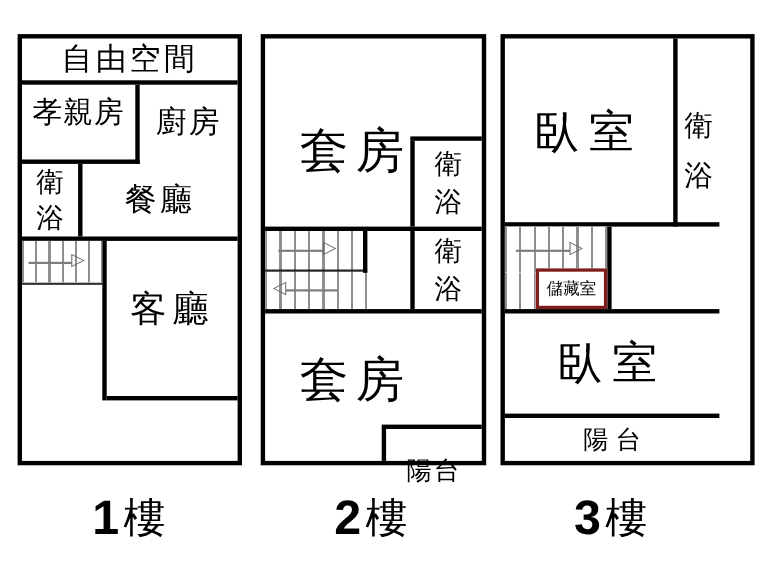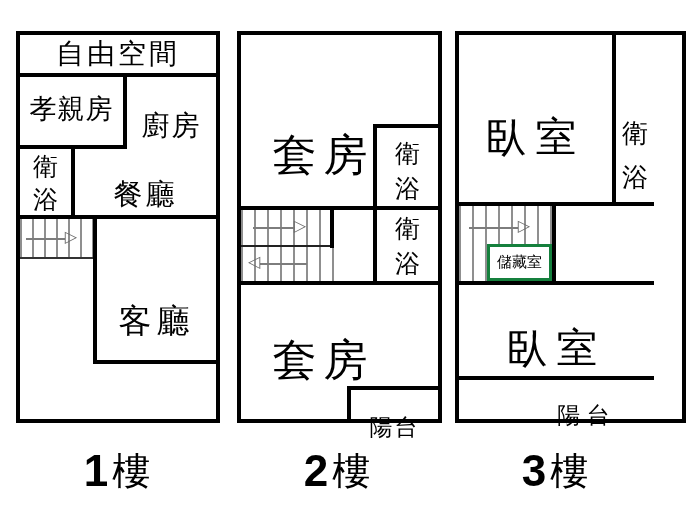--- a/index.html
+++ b/index.html
@@ -16,21 +16,21 @@
     border:4px solid #000; box-sizing:border-box; background:#fff;
   }
   #panel-1f { left:16px;  width:204px; }
   #panel-2f { left:237px; width:205px;font-family:Liberation Serif, serif; }
   #panel-3f { left:455px; width:231px; }
 
   .w { position:absolute; background:#000; }
   .w.thin { background:#222; }
 
   .room {
-    position:absolute; display:flex; align-items:flex-end; justify-content:center;
+    position:absolute; display:flex; align-items:center; justify-content:center;
     white-space:nowrap; color:#000;
   }
   .vtext {
     display:inline-block; width:1.1em; word-break:break-all; white-space:normal;
     text-align:center;
   }
 
   .stairs { position:absolute; overflow:hidden; background:#fff; }
   .treads {
     position:absolute; inset:0;
@@ -40,21 +40,21 @@
   .arrow { position:absolute; }
   .arrow .line { position:absolute; left:0; right:11px; top:50%; border-top:2px solid #7d7d7d; }
   .arrow .head {
     position:absolute; right:-1px; top:50%; transform:translateY(-54%);
     font-size:16px; line-height:1; color:#6b6b6b; font-style:normal; font-weight:normal;
   }
   .arrow.left .line { left:11px; right:0; }
   .arrow.left .head { right:auto; left:-1px; }
 
   .storage-box {
-    position:absolute; border:3px solid #15803d; box-sizing:border-box; background:#fff;
+    position:absolute; border:3px solid #7f1d1d; box-sizing:border-box; background:#fff;
     display:flex; align-items:center; justify-content:center;
   }
 
   .floor-label {
     position:absolute; top:445px; width:130px; height:52px;
     display:flex; align-items:center; justify-content:center; gap:5px;
   }
   .fl-num  { font-size:44px; font-weight:900; letter-spacing:-1px; }
   .fl-suffix { font-size:38px; font-weight:500; }
 </style>
@@ -175,21 +175,21 @@
       <span>儲藏室</span>
     </div>
 
     <div class="w" style="left:0;top:246px;width:195px;height:4px;"></div>
 
     <div class="room" style="left:0;top:250px;width:195px;height:91px;font-size:41px;letter-spacing:9px;">
       <span>臥室</span>
     </div>
 
     <div class="w" style="left:0;top:341px;width:195px;height:4px;"></div>
-    <div class="room" style="left:0;top:357px;width:195px;height:39px;font-size:23px;padding-left:27px;">
+    <div class="room" style="left:0;top:345px;width:195px;height:39px;font-size:23px;">
       <span>陽 台</span>
     </div>
   </section>
 
   <div class="floor-label" style="left:52px;">
     <span class="fl-num">1</span>
     <span class="fl-suffix">樓</span>
   </div>
   <div class="floor-label" style="left:272px;">
     <span class="fl-num">2</span>

